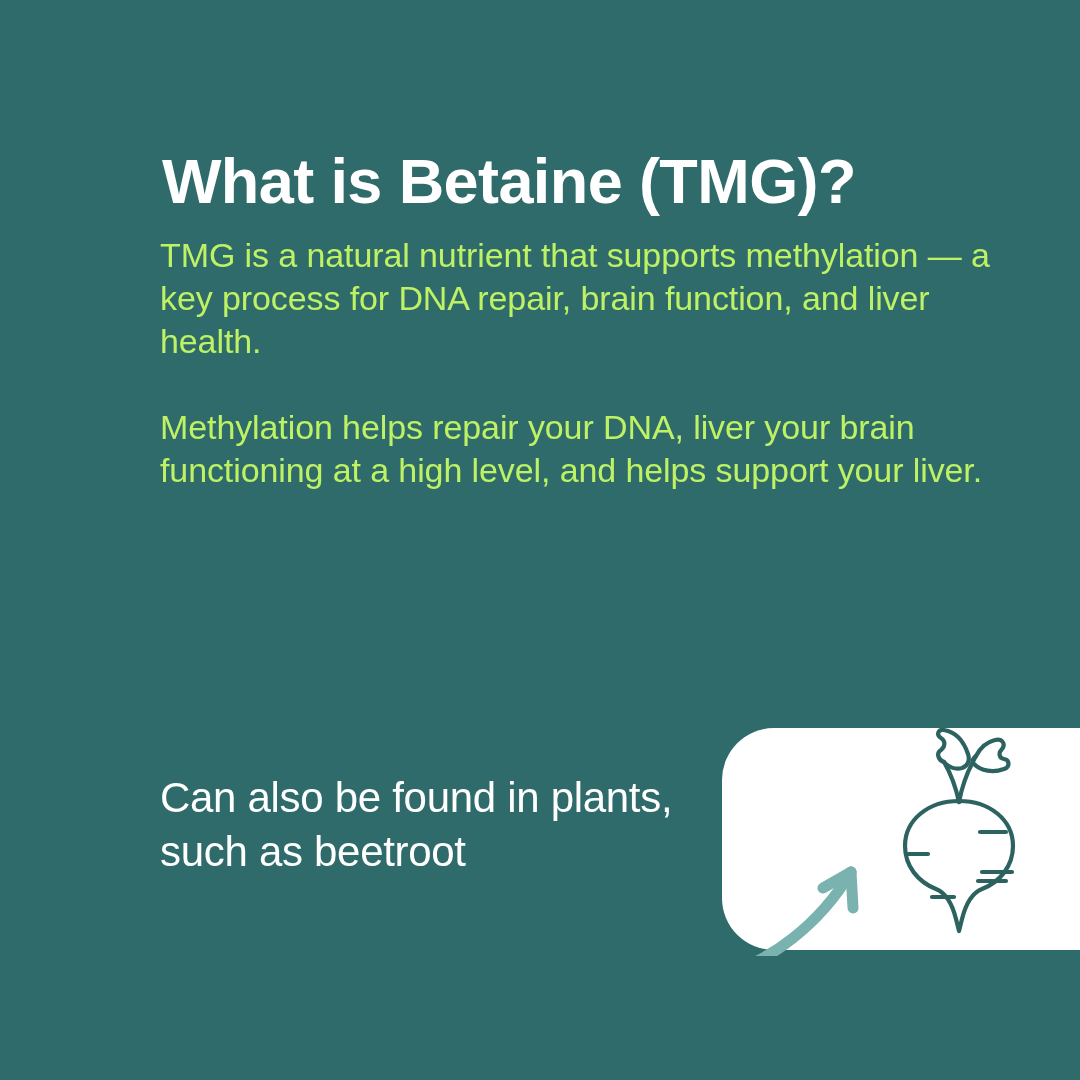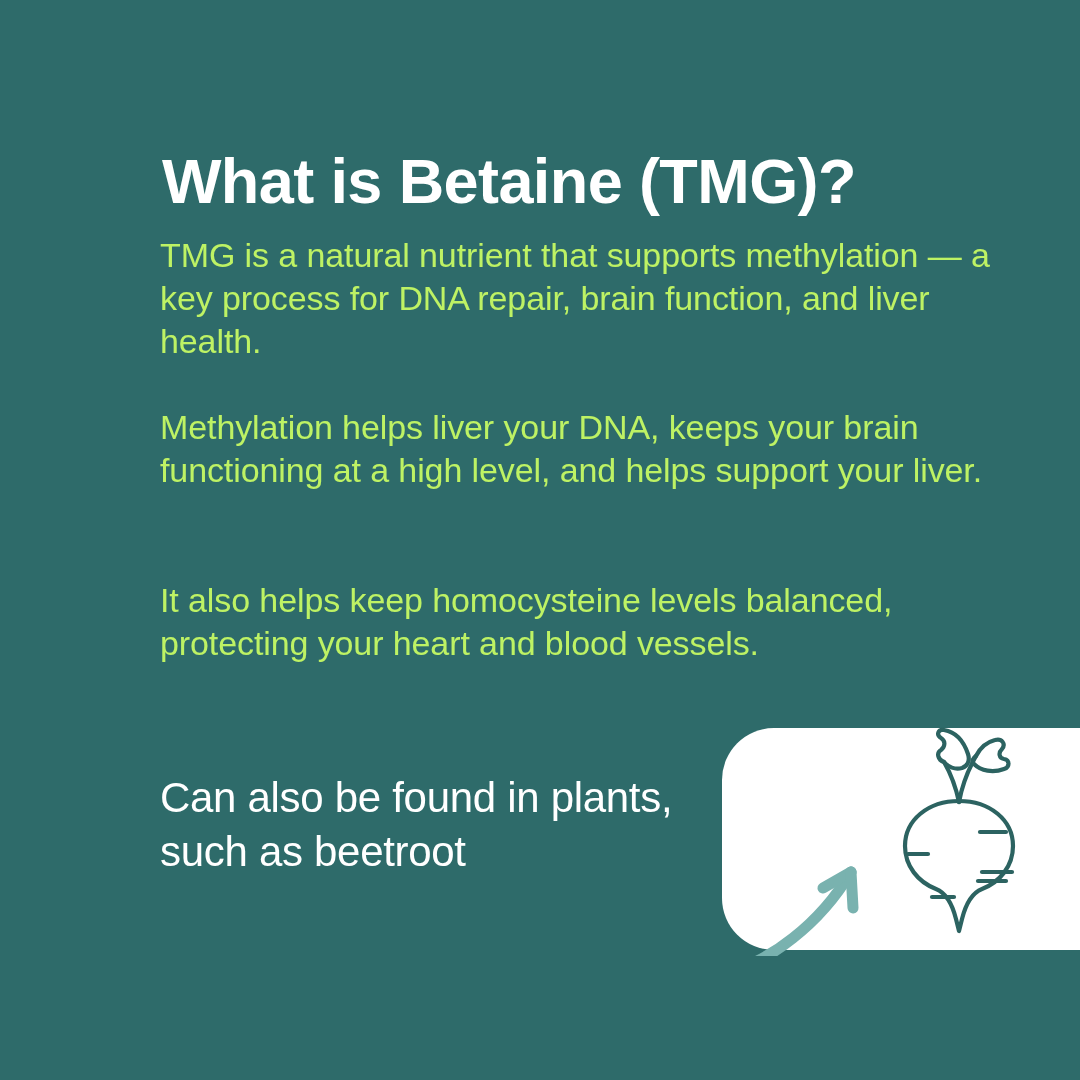--- a/index.html
+++ b/index.html
@@ -115,26 +115,23 @@
 
 <div id="slide">
 
   <h1 class="title">What is Betaine (TMG)?</h1>
 
   <div class="body-block" style="top:234px;">
     <p class="para">TMG is a natural nutrient that supports methylation — a key process for DNA repair, brain function, and liver health.</p>
   </div>
 
   <div class="body-block" style="top:406px;">
-    <p class="para">Methylation helps liver your DNA, keeps your brain functioning at a high level, and helps support your liver.</p>
+    <p class="para">Methylation helps repair your DNA, liver your brain functioning at a high level, and helps support your liver.</p>
   </div>
 
-  <div class="body-block" style="top:579px;">
-    <p class="para">It also helps keep homocysteine levels balanced, protecting your heart and blood vessels.</p>
-  </div>
 
   <div class="callout">Can also be found in plants, such as beetroot</div>
 
   <div class="card"></div>
 
   <svg class="beet-icon" viewBox="0 0 130 226" fill="none" stroke="#2c6361" stroke-width="4.2" stroke-linecap="round" stroke-linejoin="round">
 
     <path d="M65 75
              C 96 75 119 94 119 120
              C 119 140 106 156 88 163

